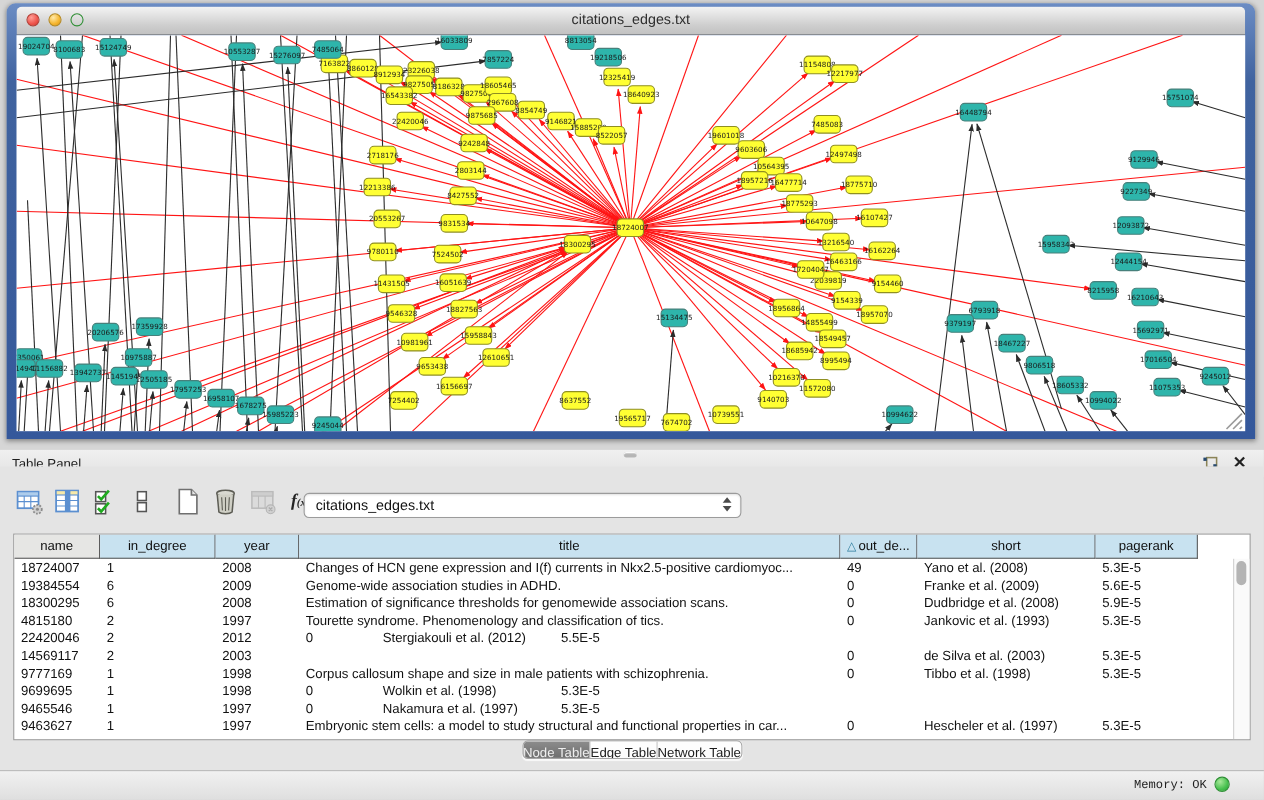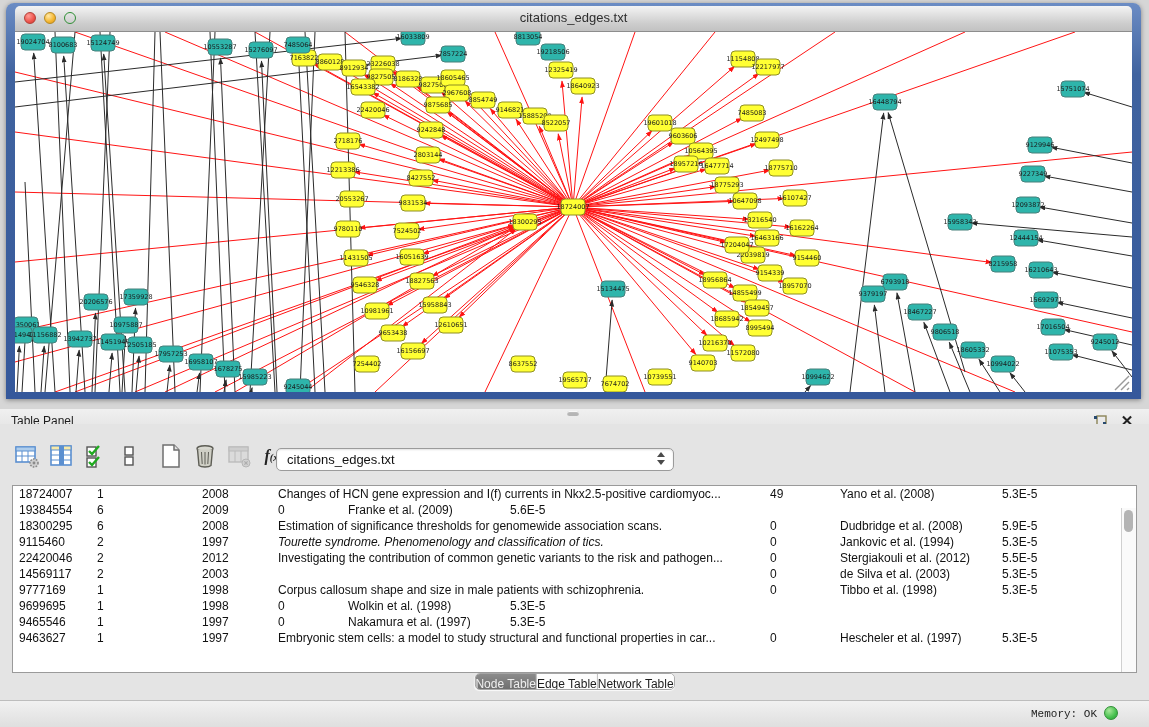--- a/index.html
+++ b/index.html
@@ -815,61 +815,70 @@
 
   <div class="table-combo">
     <span class="combo-text">citations_edges.txt</span>
     <div class="combo-arrows">
       <div class="up"></div>
         <div class="dn"></div>
     </div>
   </div>
 
   <div class="table-wrap">
+    <div class="thead" id="thead">
+        <div class="th first" style="width: 78px;">name</div>
+        <div class="th" style="width: 105px;">in_degree</div>
+        <div class="th" style="width: 76px;">year</div>
+        <div class="th" style="width: 492px;">title</div>
+        <div class="th" style="width: 70px;"><span class="sort-tri">△</span>out_de...</div>
+        <div class="th" style="width: 162px;">short</div>
+        <div class="th" style="width: 93px;">pagerank</div>
+      </div>
     <div id="tbody">
         <div class="trow">
           <div class="td" style="width: 78px;">18724007</div>
           <div class="td" style="width: 105px;">1</div>
           <div class="td" style="width: 76px;">2008</div>
           <div class="td" style="width: 492px;">Changes of HCN gene expression and I(f) currents in Nkx2.5-positive cardiomyoc...</div>
           <div class="td" style="width: 70px;">49</div>
           <div class="td" style="width: 162px;">Yano et al. (2008)</div>
           <div class="td" style="width: 93px;">5.3E-5</div>
         </div>
         <div class="trow">
           <div class="td" style="width: 78px;">19384554</div>
           <div class="td" style="width: 105px;">6</div>
           <div class="td" style="width: 76px;">2009</div>
+          <div class="td" style="width: 492px;">Genome-wide association studies in ADHD.</div>
           <div class="td" style="width: 70px;">0</div>
           <div class="td" style="width: 162px;">Franke et al. (2009)</div>
           <div class="td" style="width: 93px;">5.6E-5</div>
         </div>
         <div class="trow">
           <div class="td" style="width: 78px;">18300295</div>
           <div class="td" style="width: 105px;">6</div>
           <div class="td" style="width: 76px;">2008</div>
           <div class="td" style="width: 492px;">Estimation of significance thresholds for genomewide association scans.</div>
           <div class="td" style="width: 70px;">0</div>
           <div class="td" style="width: 162px;">Dudbridge et al. (2008)</div>
           <div class="td" style="width: 93px;">5.9E-5</div>
         </div>
         <div class="trow">
-          <div class="td" style="width: 78px;">9115460</div>
+          <div class="td" style="width: 78px;">4815180</div>
           <div class="td" style="width: 105px;">2</div>
           <div class="td" style="width: 76px;">1997</div>
-          <div class="td" style="width: 492px; font-style: italic;">Tourette syndrome. Phenomenology and classification of tics.</div>
+          <div class="td" style="width: 492px;">Tourette syndrome. Phenomenology and classification of tics.</div>
           <div class="td" style="width: 70px;">0</div>
-          <div class="td" style="width: 162px;">Jankovic et al. (1994)</div>
+          <div class="td" style="width: 162px;">Jankovic et al. (1993)</div>
           <div class="td" style="width: 93px;">5.3E-5</div>
         </div>
         <div class="trow">
           <div class="td" style="width: 78px;">22420046</div>
           <div class="td" style="width: 105px;">2</div>
           <div class="td" style="width: 76px;">2012</div>
-          <div class="td" style="width: 492px;">Investigating the contribution of common genetic variants to the risk and pathogen...</div>
           <div class="td" style="width: 70px;">0</div>
           <div class="td" style="width: 162px;">Stergiakouli et al. (2012)</div>
           <div class="td" style="width: 93px;">5.5E-5</div>
         </div>
         <div class="trow">
           <div class="td" style="width: 78px;">14569117</div>
           <div class="td" style="width: 105px;">2</div>
           <div class="td" style="width: 76px;">2003</div>
           <div class="td" style="width: 492px; margin-top: 32px;">Disruption of a novel member of a sodium/hydrogen exchanger family and DOCK...</div>
           <div class="td" style="width: 70px;">0</div>

